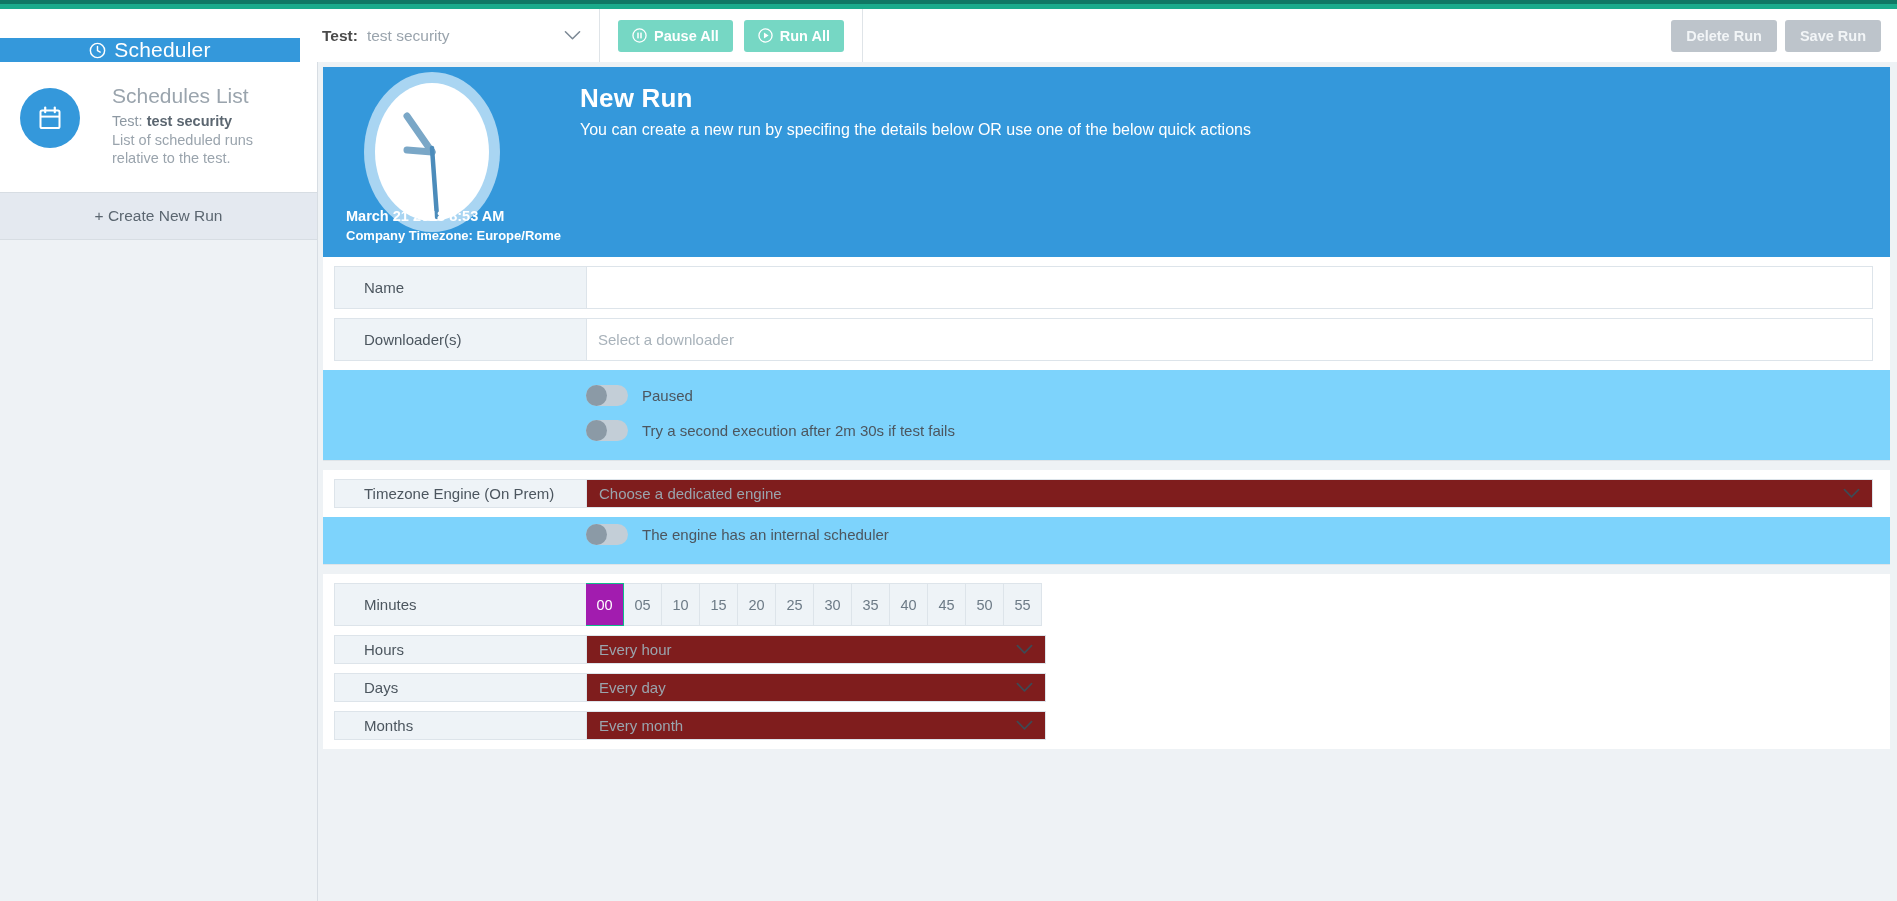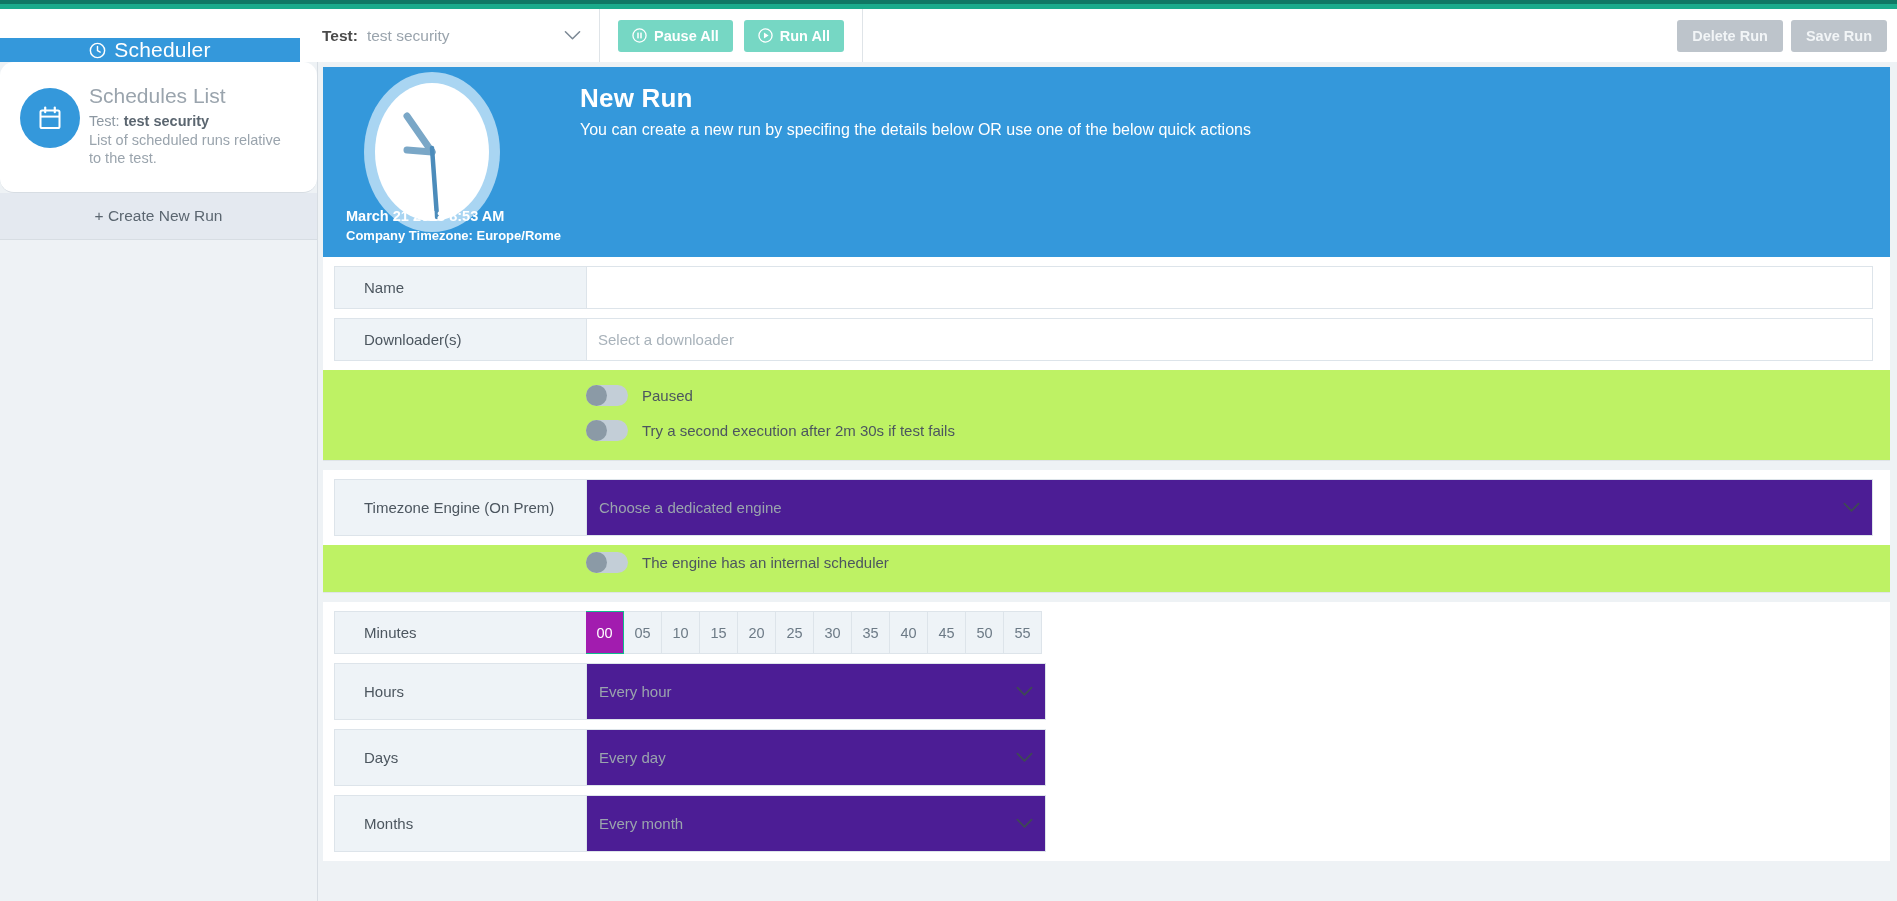--- a/index.html
+++ b/index.html
@@ -37,40 +37,40 @@
     padding: 0 18px; border-right: 1px solid #dfe4e8;
   }
   .tealbtn {
     background: #76d7c4; color: #fff; border: none; border-radius: 3px;
     height: 32px; padding: 16px 14px; font-size: 14.5px; font-weight: bold;
     display: inline-flex; align-items: center; gap: 7px; cursor: pointer;
     font-family: "Liberation Sans", sans-serif;
   }
   #right-btns {
     margin-left: auto; display: flex; align-items: center; gap: 8px;
-    padding-right: 10px;
+    padding-right: 16px;
   }
   .graybtn {
     background: #bdc4cb; color: #f2f5f7; border: none; border-radius: 3px;
     height: 32px; padding: 0 15px; font-size: 14.5px; font-weight: bold;
     cursor: default; font-family: "Liberation Sans", sans-serif;
   }
 
   
   #shell { display: flex; height: 843px; }
 
   
   #sidebar {
     width: 318px; background: #eef2f5;
     border-right: 1px solid #d7dde3; flex: none;
     display: flex; flex-direction: column;
   }
   #sched-card {
     background: #fff; border-bottom: 1px solid #d7dde3;
-    padding: 22px 20px 24px 20px; display: flex; gap: 9px; border-radius: 14px;
+    padding: 22px 20px 24px 20px; display: flex; gap: 32px;
   }
   #sched-icon {
     width: 60px; height: 60px; border-radius: 50%; background: #3498db;
     flex: none; display: flex; align-items: center; justify-content: center;
     margin-top: 4px;
   }
   #sched-text .title {
     font-size: 21px; color: #9aa4ad; line-height: 1.15; margin-bottom: 4px;
   }
   #sched-text .sub { font-size: 14.5px; color: #8d98a2; line-height: 1.25; }
@@ -119,29 +119,29 @@
   .field-cell { flex: 1; display: flex; align-items: stretch; }
   .txtinput {
     flex: 1; border: 1px solid #dde4ea; background: #fff;
     height: 43px; padding: 0 11px; font-size: 15px; color: #4c565f;
     font-family: "Liberation Sans", sans-serif;
   }
   .txtinput::placeholder { color: #a8b2ba; }
   .row-pad { padding: 9px 17px 9px 11px; }
 
   .selectbox {
-    flex: 1; border: 1px solid #dde4ea; background: #4c1d95; height: 57px;
+    flex: 1; border: 1px solid #dde4ea; background: #7f1d1d; height: 29px;
     display: flex; align-items: center; padding: 0 12px;
     font-size: 15px; color: #9aa4ad; cursor: pointer; position: relative;
   }
   .selectbox .chev { margin-left: auto; color: #3e4a54; }
   .sel-narrow { max-width: 460px; }
 
   
-  .toggle-area { padding: 10px 0 14px 0; background: #bef264; }
+  .toggle-area { padding: 10px 0 14px 0; background: #7dd3fc; }
   .toggle-line {
     display: flex; align-items: center; margin: 0 0 0 263px; padding: 5px 0;
   }
   .toggle-line + .toggle-line { padding-top: 9px; }
   .switch {
     width: 42px; height: 21px; border-radius: 11px;
     background: #c3ced7; position: relative; flex: none; cursor: pointer;
   }
   .switch .knob {
     position: absolute; left: 0; top: 0;

